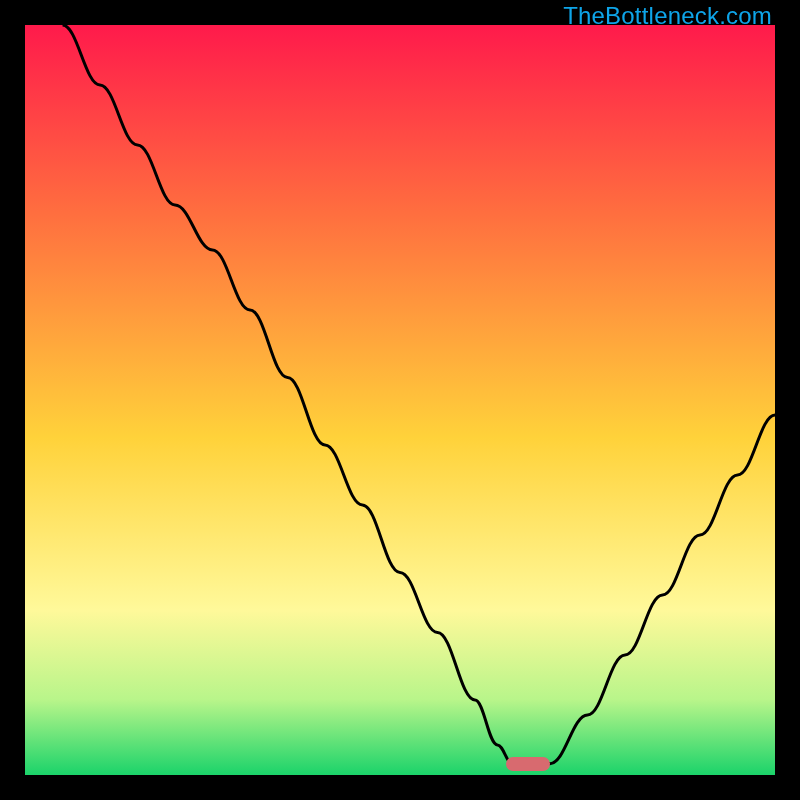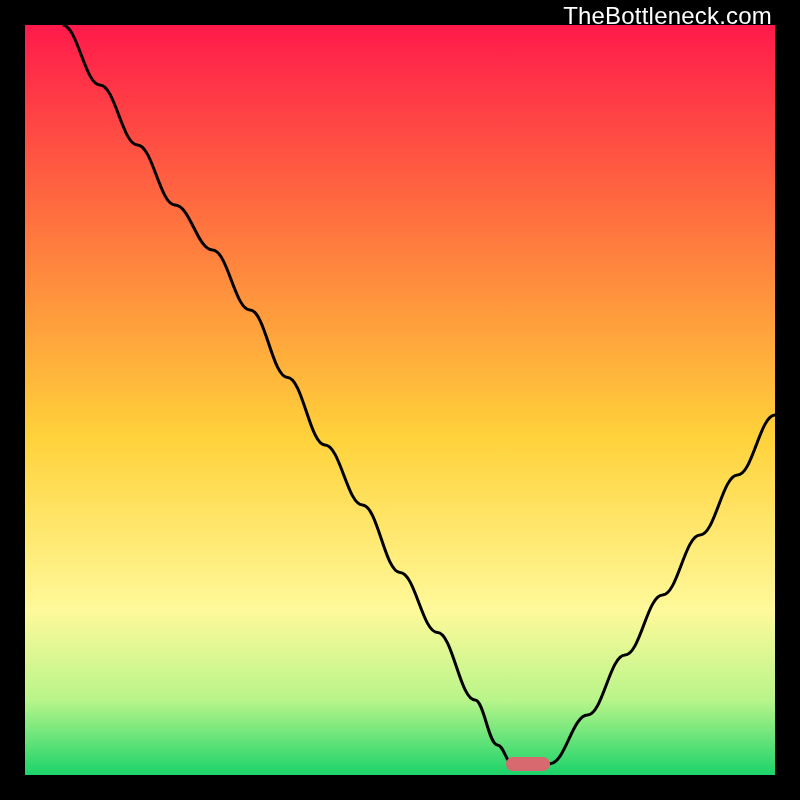--- a/index.html
+++ b/index.html
@@ -23,21 +23,21 @@
     position: absolute;
     left: 0;
     top: 0;
     width: 750px;
     height: 750px;
   }
   .watermark {
     position: absolute;
     top: 2px;
     right: 28px;
-    color: #ffffff;
+    color: #0ea5e9;
     font-size: 24px;
     font-weight: 500;
     letter-spacing: 0.2px;
   }
   .marker {
     position: absolute;
     width: 44px;
     height: 14px;
     background: #d86a6f;
     border-radius: 7px;

